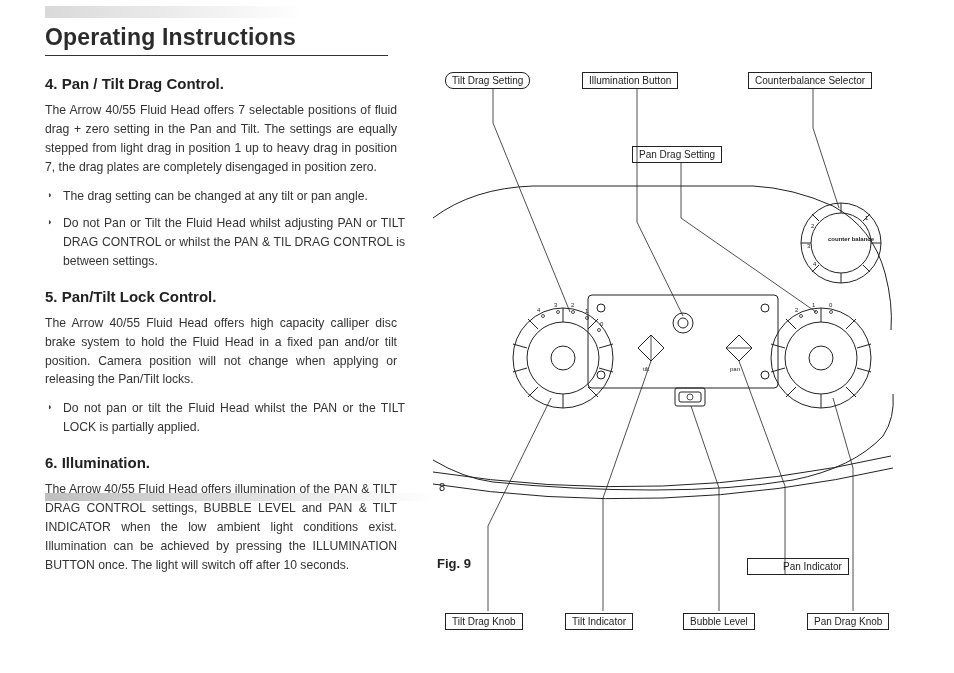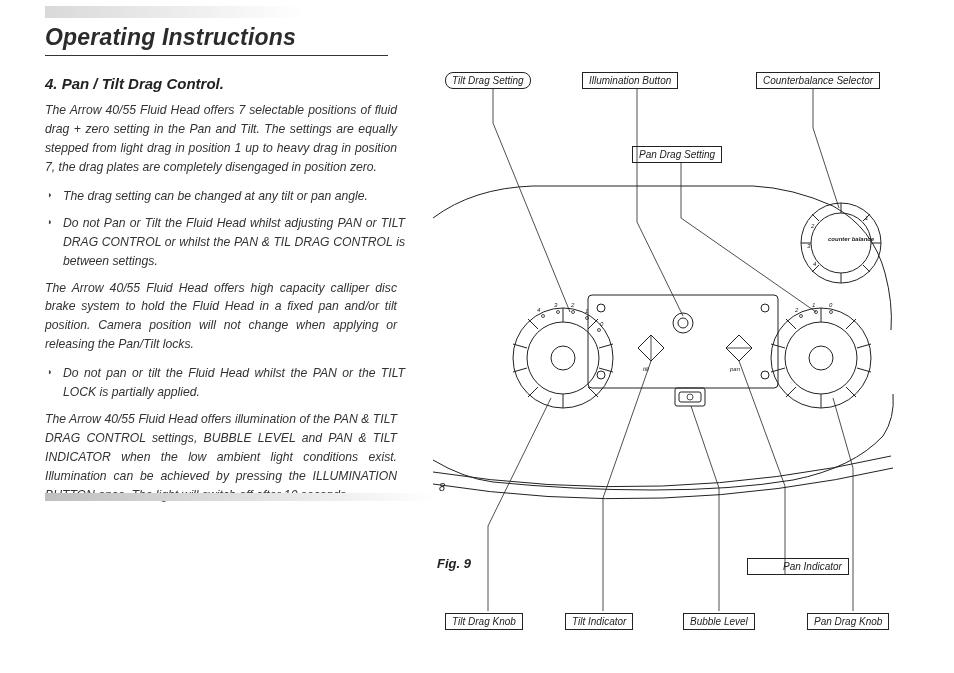--- a/index.html
+++ b/index.html
@@ -11,21 +11,20 @@
     font-family: "Helvetica Neue", Helvetica, Arial, sans-serif;
     color: #222;
     overflow: hidden;
   }
   .page {
     position: relative;
     width: 954px;
     height: 519px;
     box-sizing: border-box;
     padding: 18px 45px 0 45px;
-    font-style: italic;
   }
   .top-grad {
     position: absolute;
     left: 45px;
     top: 6px;
     width: 260px;
     height: 12px;
     background: linear-gradient(to right, #d9d9d9, #fff);
   }
   h1.pg-title {
@@ -144,35 +143,37 @@
   <div class="cols">
     <div class="left">
 
       <h2 class="sec first">4. Pan / Tilt Drag Control.</h2>
       <p class="para">The Arrow 40/55 Fluid Head offers 7 selectable positions of fluid drag + zero setting in the Pan and Tilt. The settings are equally stepped from light drag in position 1 up to heavy drag in position 7, the drag plates are completely disengaged in position zero.</p>
       <ul class="bul">
         <li>The drag setting can be changed at any tilt or pan angle.</li>
         <li>Do not Pan or Tilt the Fluid Head whilst adjusting PAN or TILT DRAG CONTROL or whilst the PAN &amp; TIL DRAG CONTROL is between settings.</li>
       </ul>
 
+      <h2 class="sec">5. Pan/Tilt Lock Control.</h2>
       <p class="para">The Arrow 40/55 Fluid Head offers high capacity calliper disc brake system to hold the Fluid Head in a fixed pan and/or tilt position. Camera position will not change when applying or releasing the Pan/Tilt locks.</p>
       <ul class="bul">
         <li>Do not pan or tilt the Fluid Head whilst the PAN or the TILT LOCK is partially applied.</li>
       </ul>
 
+      <h2 class="sec">6. Illumination.</h2>
       <p class="para">The Arrow 40/55 Fluid Head offers illumination of the PAN &amp; TILT DRAG CONTROL settings, BUBBLE LEVEL and PAN &amp; TILT INDICATOR when the low ambient light conditions exist. Illumination can be achieved by pressing the ILLUMINATION BUTTON once. The light will switch off after 10 seconds.</p>
 
     </div>
 
     <div class="right">
       <div class="figwrap">
 
         <div class="callout" style="left:18px; top:4px;border-radius:8px;">Tilt Drag Setting</div>
         <div class="callout" style="left:155px; top:4px;">Illumination Button</div>
-        <div class="callout" style="left:321px; top:4px;margin-left:8px;">Counterbalance Selector</div>
+        <div class="callout" style="left:321px; top:4px;">Counterbalance Selector</div>
         <div class="callout" style="left:205px; top:78px;">Pan Drag Setting</div>
 
         <div class="callout" style="left:18px;  top:545px;">Tilt Drag Knob</div>
         <div class="callout" style="left:138px; top:545px;">Tilt Indicator</div>
         <div class="callout" style="left:256px; top:545px;">Bubble Level</div>
         <div class="callout" style="left:320px; top:490px;padding-left:35px;">Pan Indicator</div>
         <div class="callout" style="left:380px; top:545px;">Pan Drag Knob</div>
 
         <div class="figcap" style="left:10px; top:488px;">Fig. 9</div>
 

